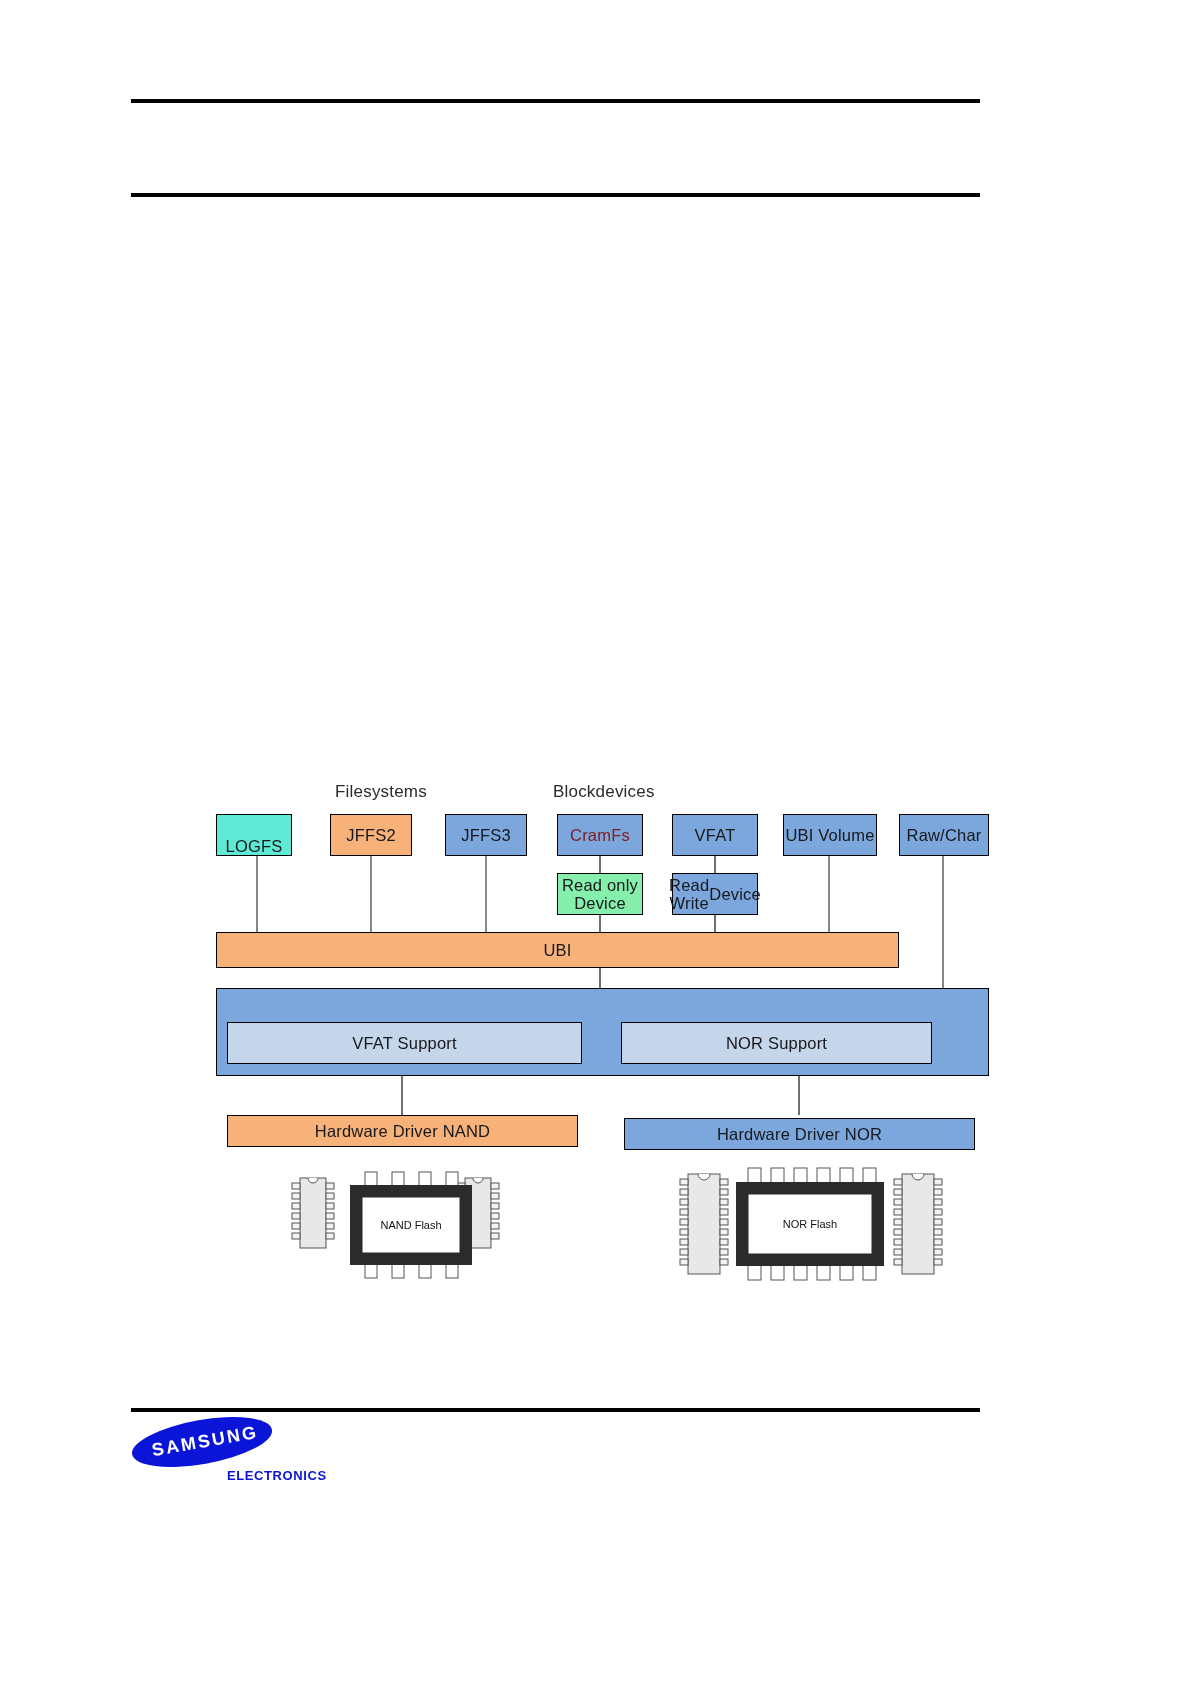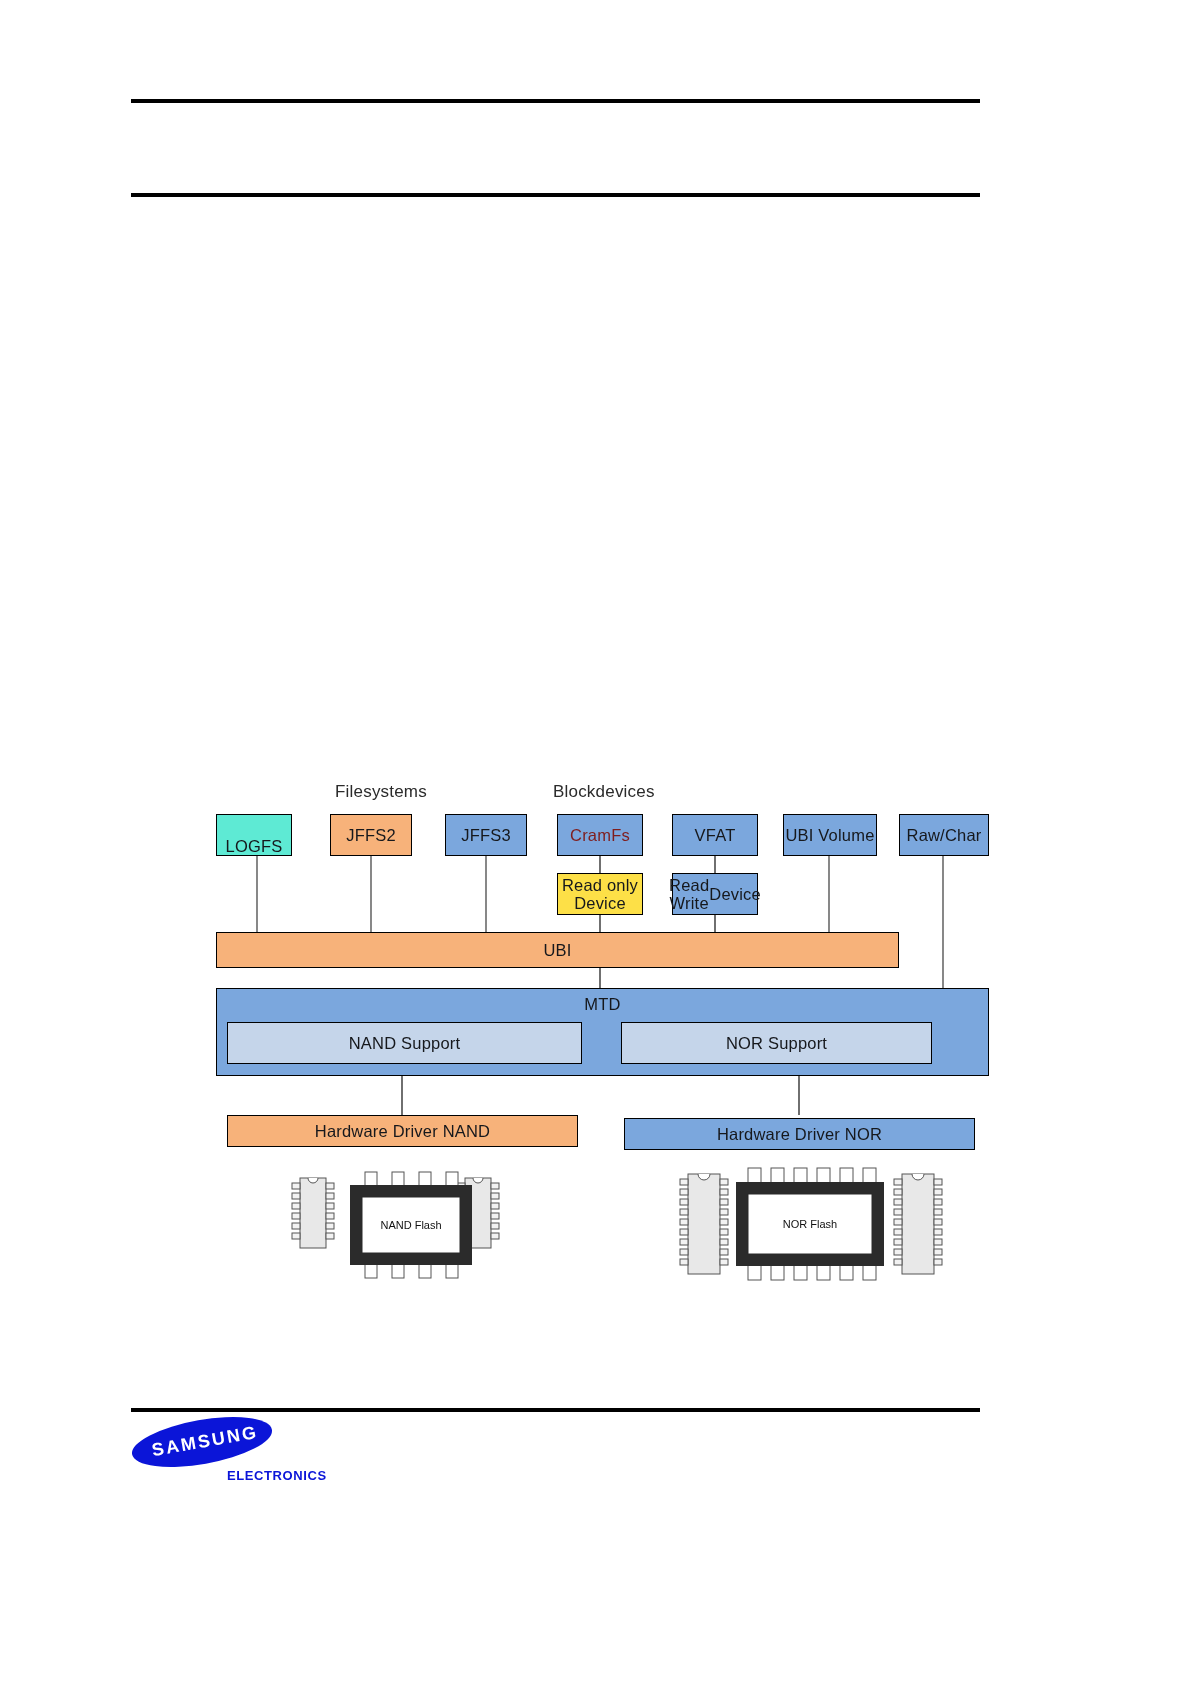--- a/index.html
+++ b/index.html
@@ -201,37 +201,36 @@
     <div class="box blue" style="left: 672px; top: 814px; width: 86px; height: 42px; background: rgb(123, 167, 221); border-color: rgb(0, 0, 0); color: rgb(22, 24, 28);">
       <span>VFAT</span>
     </div>
     <div class="box blue" style="left: 783px; top: 814px; width: 94px; height: 42px; background: rgb(123, 167, 221); border-color: rgb(0, 0, 0); color: rgb(22, 24, 28);">
       <span>UBI Volume</span>
     </div>
     <div class="box blue" style="left: 899px; top: 814px; width: 90px; height: 42px; background: rgb(123, 167, 221); border-color: rgb(0, 0, 0); color: rgb(22, 24, 28);">
       <span>Raw/Char</span>
     </div>
 
-    <div class="box blue" style="left: 557px; top: 873px; width: 86px; height: 42px; flex-direction: column; background: #fde047; border-color: rgb(0, 0, 0); color: rgb(22, 24, 28);">
+    <div class="box blue" style="left: 557px; top: 873px; width: 86px; height: 42px; flex-direction: column; background: #86efac; border-color: rgb(0, 0, 0); color: rgb(22, 24, 28);">
       <span>Read only</span>
       <span>Device</span>
     </div>
     <div class="box blue" style="left: 672px; top: 873px; width: 86px; height: 42px; flex-direction: row; background: rgb(123, 167, 221); border-color: rgb(0, 0, 0); color: rgb(22, 24, 28);">
       <span>Read Write</span>
       <span>Device</span>
     </div>
 
     <div class="box orange" style="left: 216px; top: 932px; width: 683px; height: 36px; background: rgb(247, 178, 122); border-color: rgb(0, 0, 0); color: rgb(22, 24, 28);">
       <span>UBI</span>
     </div>
 
     <div class="box blue" style="left: 216px; top: 988px; width: 773px; height: 88px; display: block; background: rgb(123, 167, 221); border-color: rgb(0, 0, 0); color: rgb(22, 24, 28);">
-      <div style="text-align:center; font-size:16.5px; padding-top:6px;">MTD</div>
       <div class="box lightblue" style="left: 10px; top: 33px; width: 355px; height: 42px; background: rgb(197, 213, 234); border-color: rgb(0, 0, 0); color: rgb(22, 24, 28);">
-        <span>NAND Support</span>
+        <span>VFAT Support</span>
       </div>
       <div class="box lightblue" style="left: 404px; top: 33px; width: 311px; height: 42px; background: rgb(197, 213, 234); border-color: rgb(0, 0, 0); color: rgb(22, 24, 28);">
         <span>NOR Support</span>
       </div>
     </div>
 
     <div class="box orange" style="left: 227px; top: 1115px; width: 351px; height: 32px; background: rgb(247, 178, 122); border-color: rgb(0, 0, 0); color: rgb(22, 24, 28);">
       <span>Hardware Driver NAND</span>
     </div>
     <div class="box blue" style="left: 624px; top: 1118px; width: 351px; height: 32px; background: rgb(123, 167, 221); border-color: rgb(0, 0, 0); color: rgb(22, 24, 28);">

